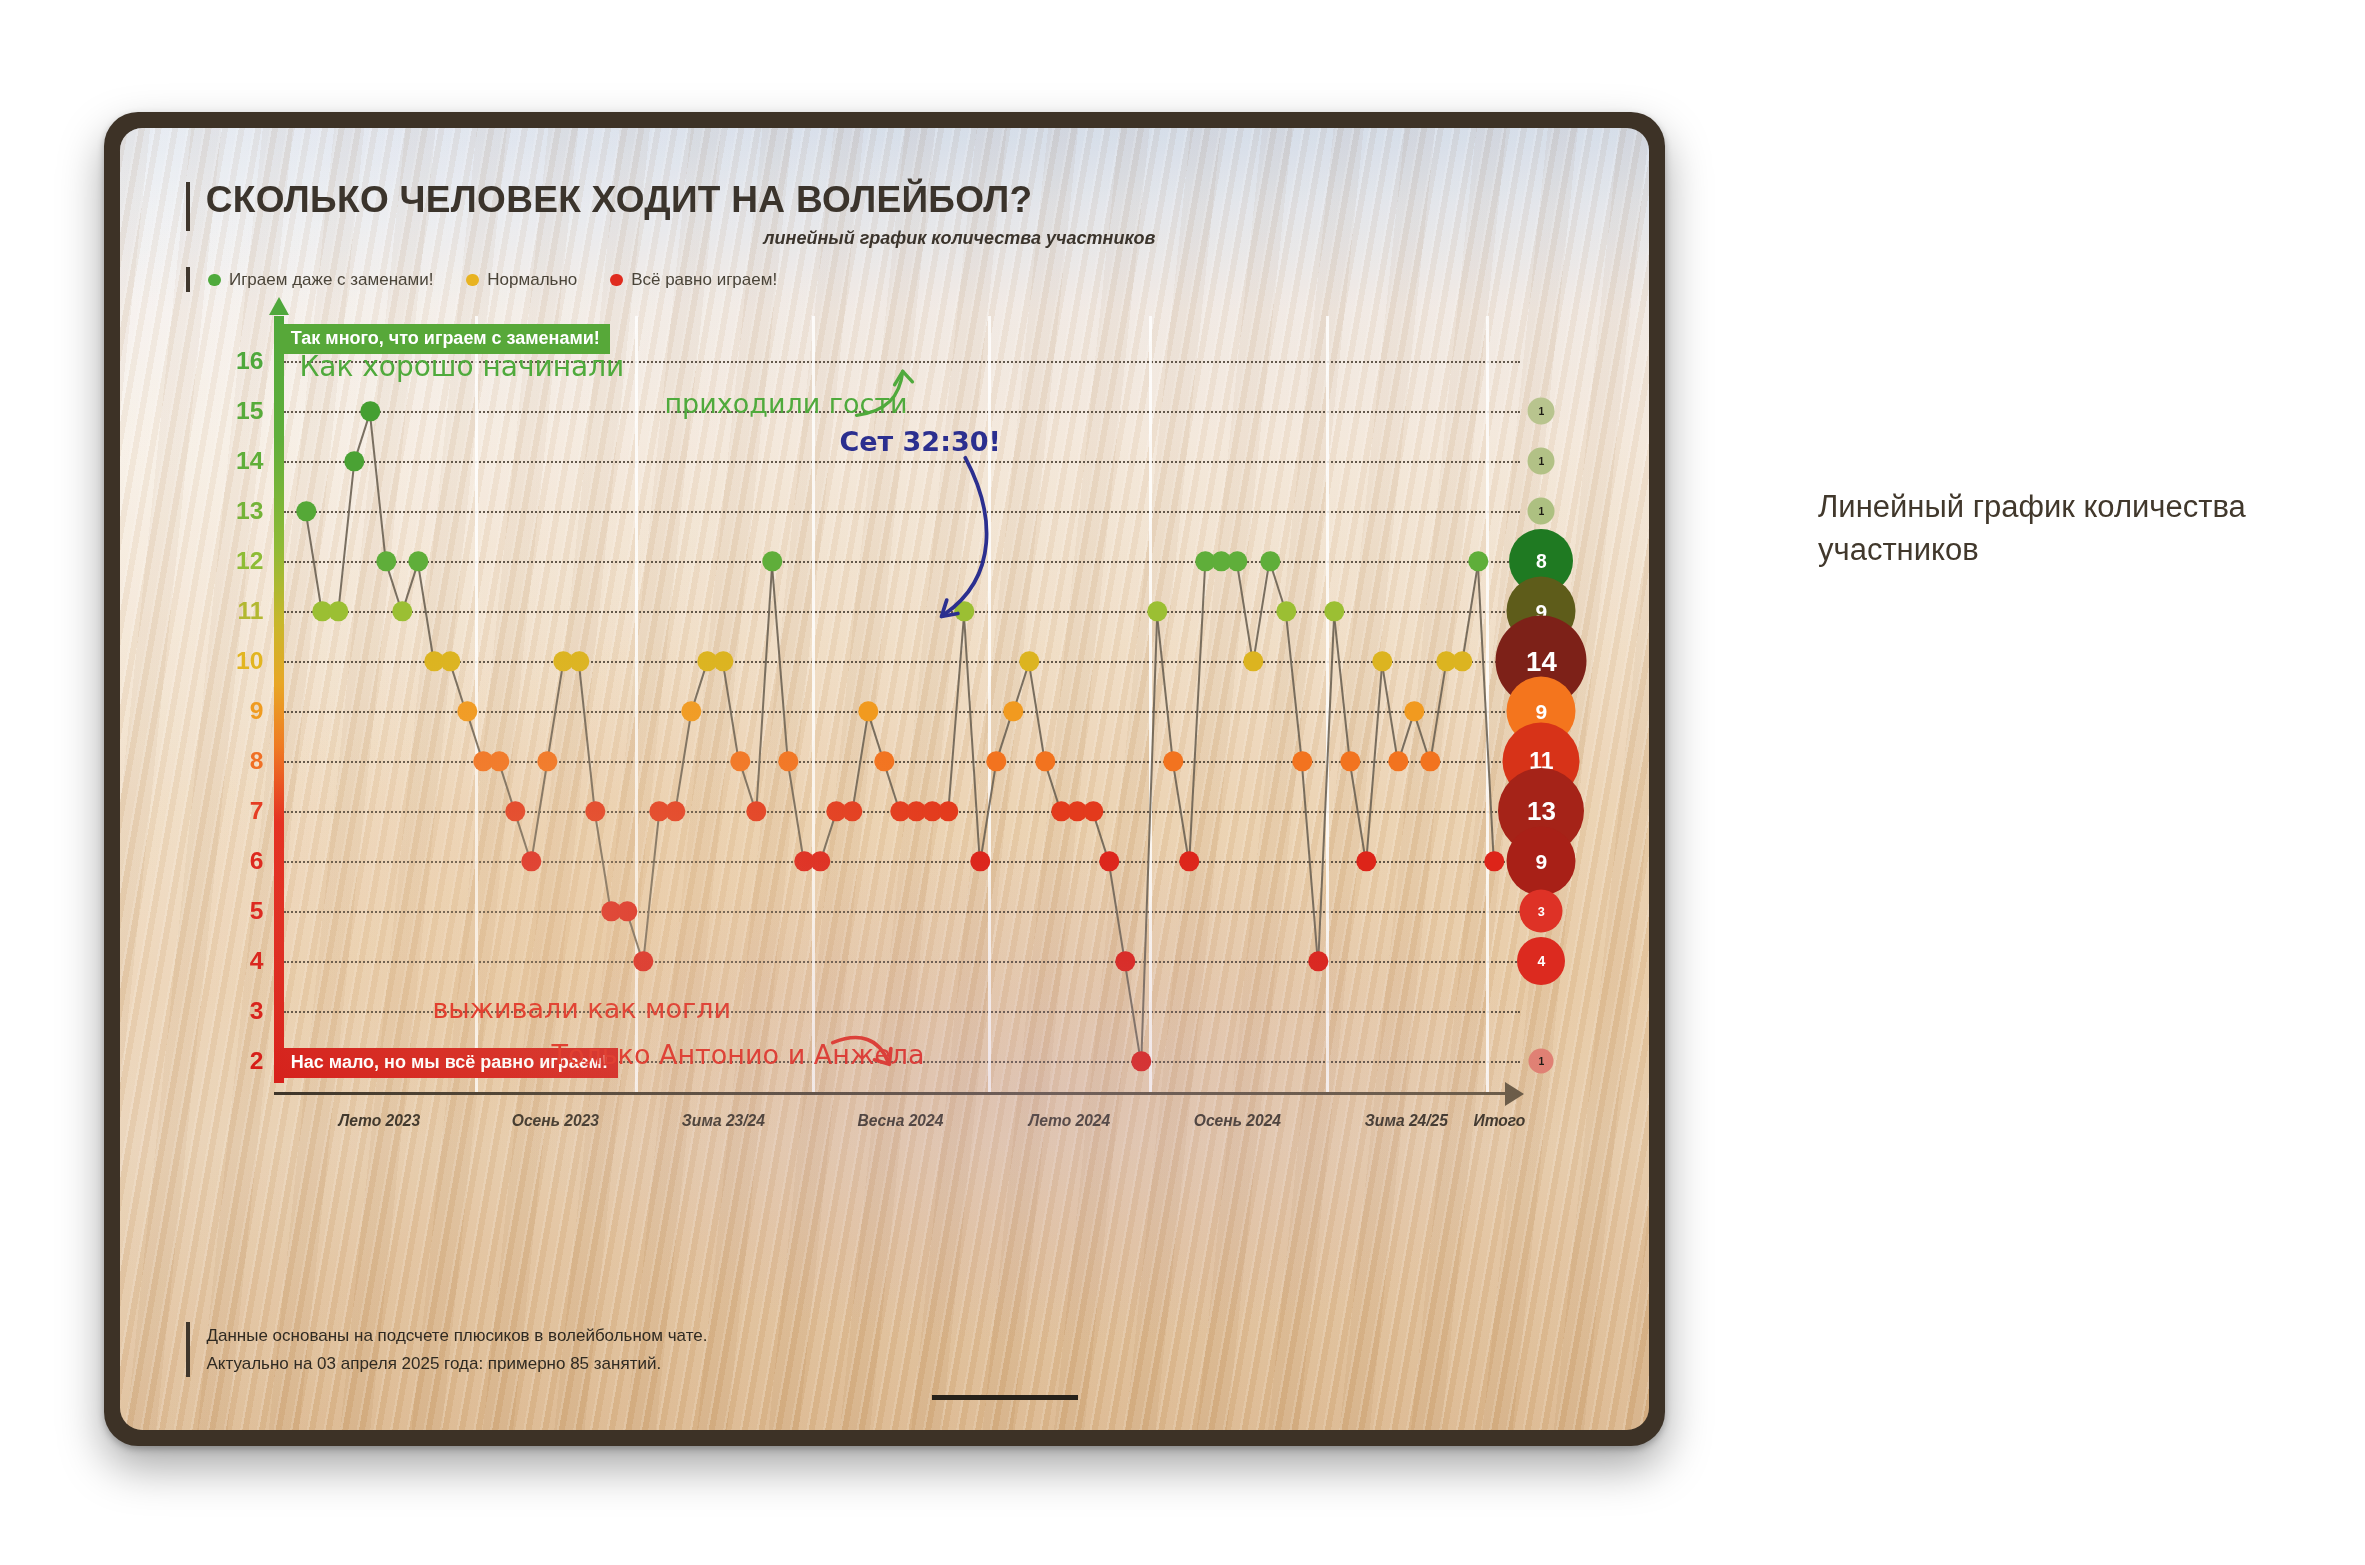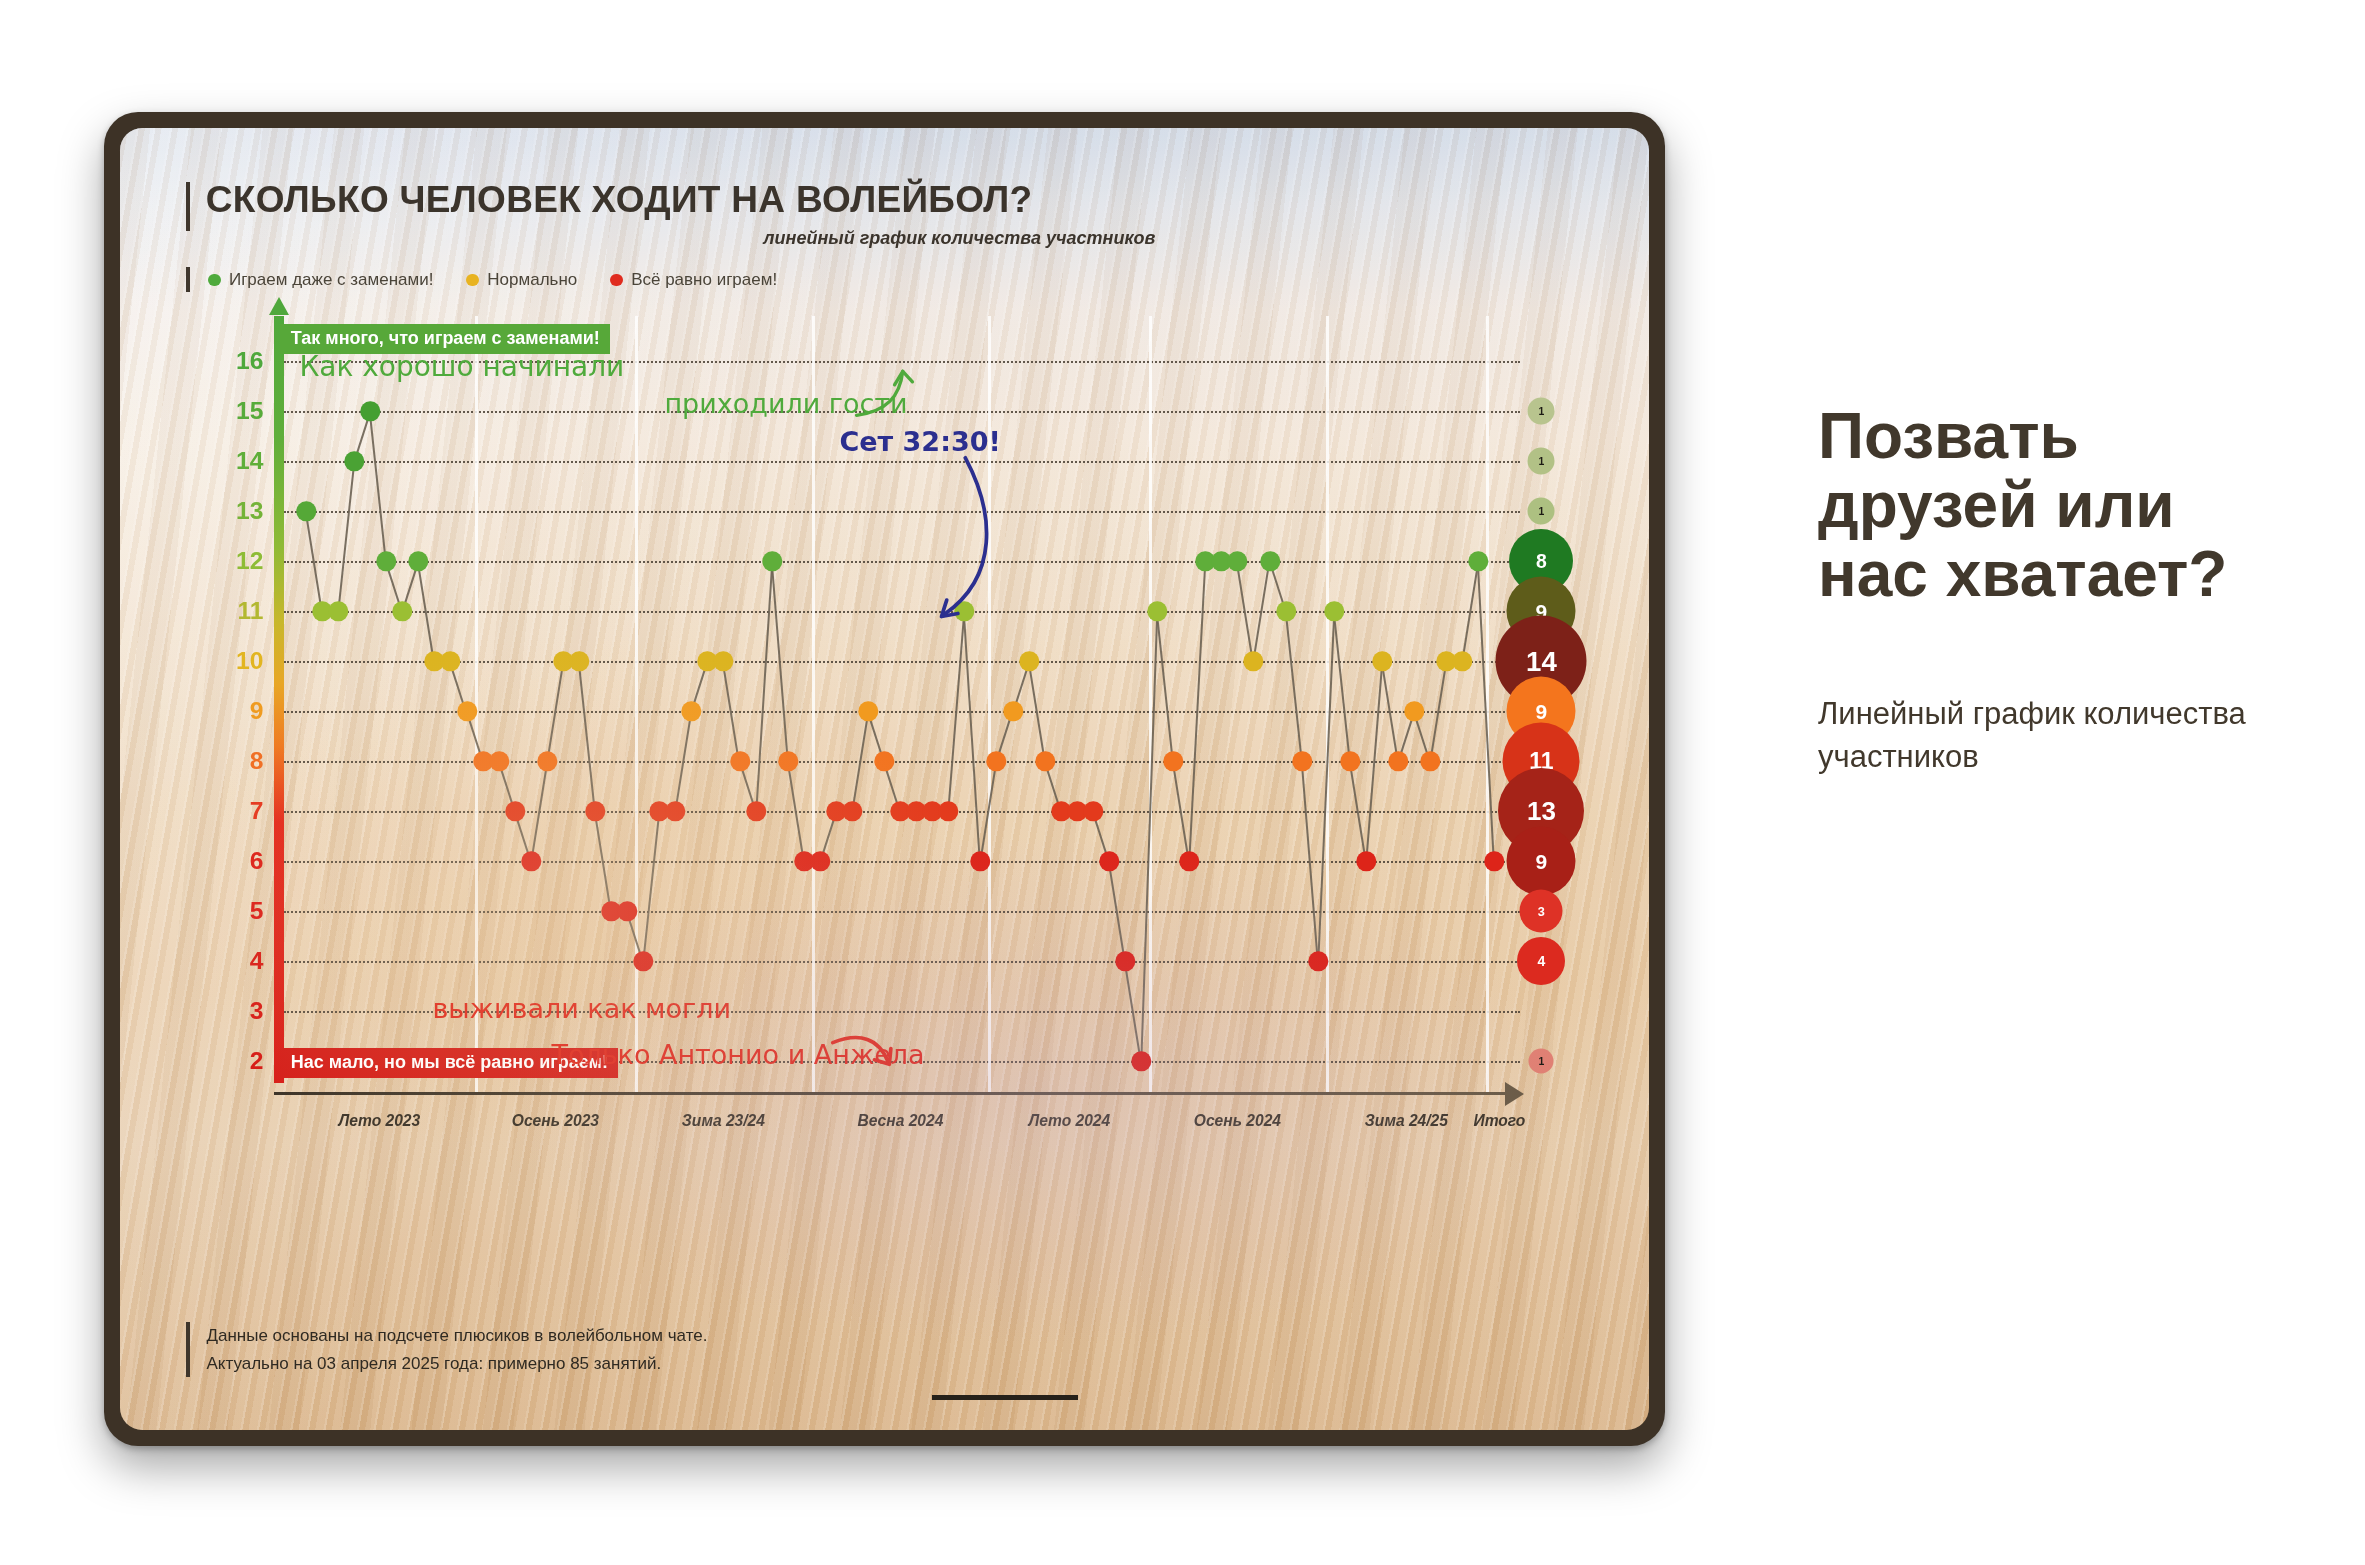--- a/index.html
+++ b/index.html
@@ -391,16 +391,15 @@
           <div>Актуально на 03 апреля 2025 года: примерно 85 занятий.</div>
         </div>
       </div>
       <div class="pagebar"></div>
 
     </div>
   </div>
 </div>
 
 <div id="rail">
-  <h2 class="rail-h">Позвать друзей или нас хватает?</h2>
   <p class="rail-p">Линейный график количества участников</p>
 </div>
 
 
 </body></html>

